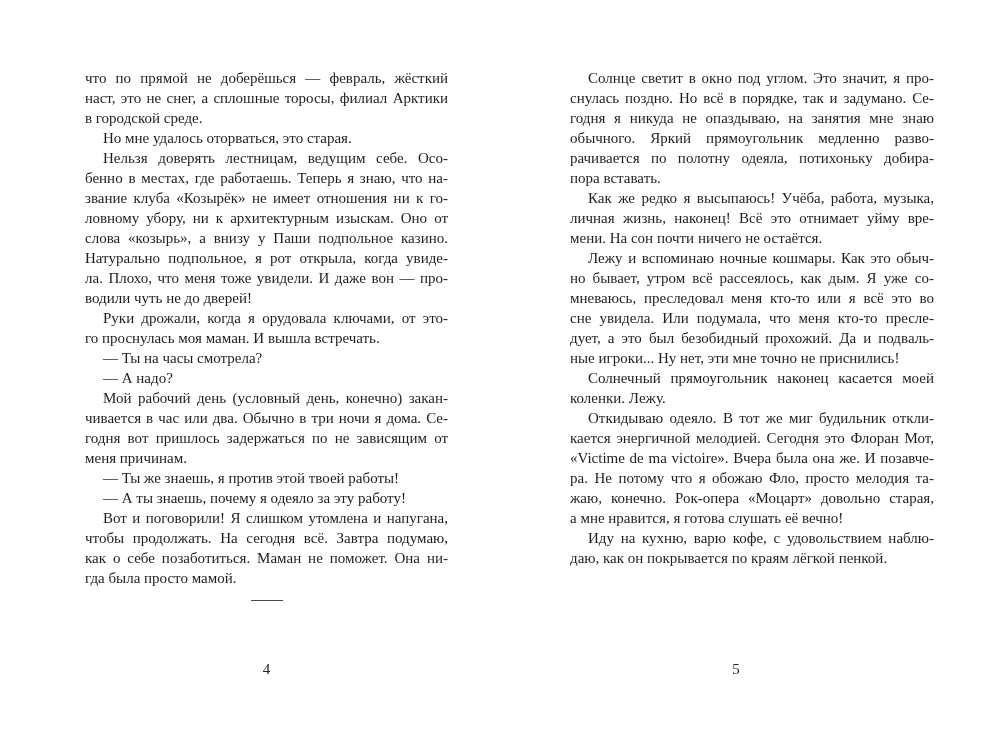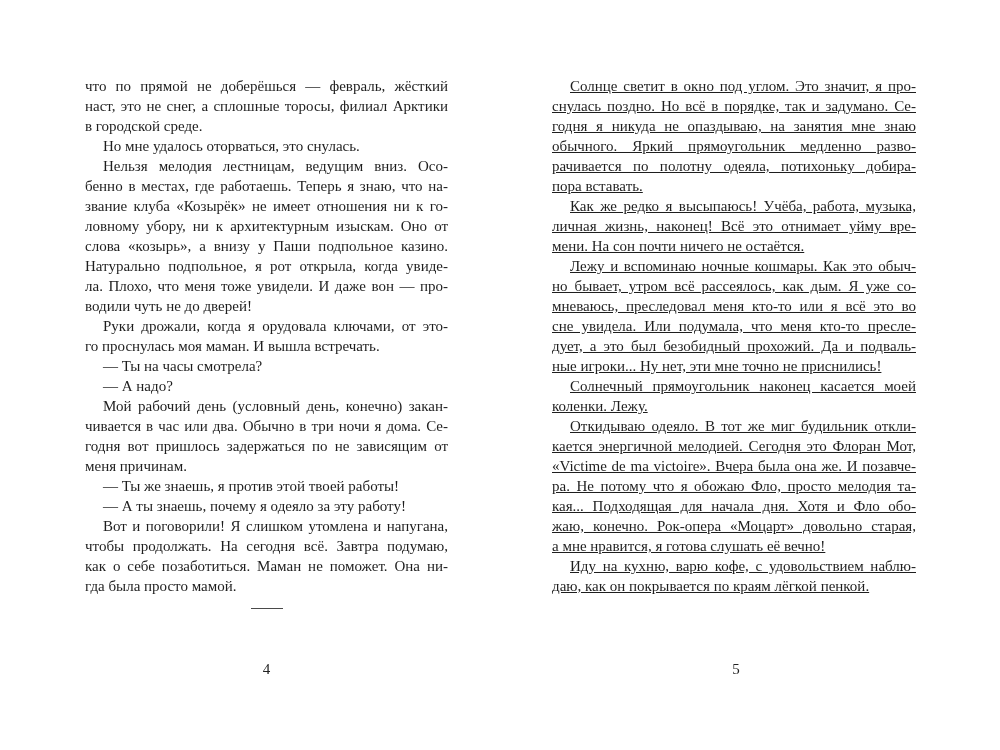--- a/index.html
+++ b/index.html
@@ -11,24 +11,23 @@
     height: 750px;
     background: #ffffff;
     position: relative;
     overflow: hidden;
     font-family: "Liberation Serif", "DejaVu Serif", serif;
     color: #1e1e1e;
   }
   .page {
     position: absolute;
     top: 68px;
-    margin-top: 8px;
   }
   #page-left  { left: 85px;  width: 363px; }
-  #page-right { left: 552px; width: 364px; text-decoration: underline; }
+  #page-right { left: 570px; width: 364px; }
   .line {
     font-size: 15px;
     line-height: 20px;
     height: 20px;
     text-align: justify;
     text-align-last: justify;
     white-space: nowrap;
     transform-origin: left center;
   }
   .line.end {
@@ -56,22 +55,22 @@
 </head>
 <body>
 
 <div>
 
   <div class="page" id="page-left">
     <div class="lines" id="lines-left">
         <div class="line">что по прямой не доберёшься — февраль, жёсткий</div>
         <div class="line">наст, это не снег, а сплошные торосы, филиал Арктики</div>
         <div class="line end">в городской среде.</div>
-        <div class="line indent end">Но мне удалось оторваться, это снулась.</div>
-        <div class="line indent">Нельзя мелодия лестницам, ведущим вниз. Осо-</div>
+        <div class="line indent end">Но мне удалось оторваться, это старая.</div>
+        <div class="line indent">Нельзя доверять лестницам, ведущим себе. Осо-</div>
         <div class="line">бенно в местах, где работаешь. Теперь я знаю, что на-</div>
         <div class="line">звание клуба «Козырёк» не имеет отношения ни к го-</div>
         <div class="line">ловному убору, ни к архитектурным изыскам. Оно от</div>
         <div class="line">слова «козырь», а внизу у Паши подпольное казино.</div>
         <div class="line">Натурально подпольное, я рот открыла, когда увиде-</div>
         <div class="line">ла. Плохо, что меня тоже увидели. И даже вон — про-</div>
         <div class="line end">водили чуть не до дверей!</div>
         <div class="line indent">Руки дрожали, когда я орудовала ключами, от это-</div>
         <div class="line end">го проснулась моя маман. И вышла встречать.</div>
         <div class="line indent end">— Ты на часы смотрела?</div>
@@ -106,21 +105,20 @@
         <div class="line">мневаюсь, преследовал меня кто-то или я всё это во</div>
         <div class="line">сне увидела. Или подумала, что меня кто-то пресле-</div>
         <div class="line">дует, а это был безобидный прохожий. Да и подваль-</div>
         <div class="line end">ные игроки... Ну нет, эти мне точно не приснились!</div>
         <div class="line indent">Солнечный прямоугольник наконец касается моей</div>
         <div class="line end">коленки. Лежу.</div>
         <div class="line indent">Откидываю одеяло. В тот же миг будильник откли-</div>
         <div class="line">кается энергичной мелодией. Сегодня это Флоран Мот,</div>
         <div class="line">«Victime de ma victoire». Вчера была она же. И позавче-</div>
         <div class="line">ра. Не потому что я обожаю Фло, просто мелодия та-</div>
-        <div class="line">кая... Подходящая для начала дня. Хотя и Фло обо-</div>
         <div class="line">жаю, конечно. Рок-опера «Моцарт» довольно старая,</div>
         <div class="line end">а мне нравится, я готова слушать её вечно!</div>
         <div class="line indent">Иду на кухню, варю кофе, с удовольствием наблю-</div>
         <div class="line end">даю, как он покрывается по краям лёгкой пенкой.</div>
       </div>
   </div>
 
   <div class="pagenum" id="pagenum-left">4</div>
 
   <div class="pagenum" id="pagenum-right">5</div>

